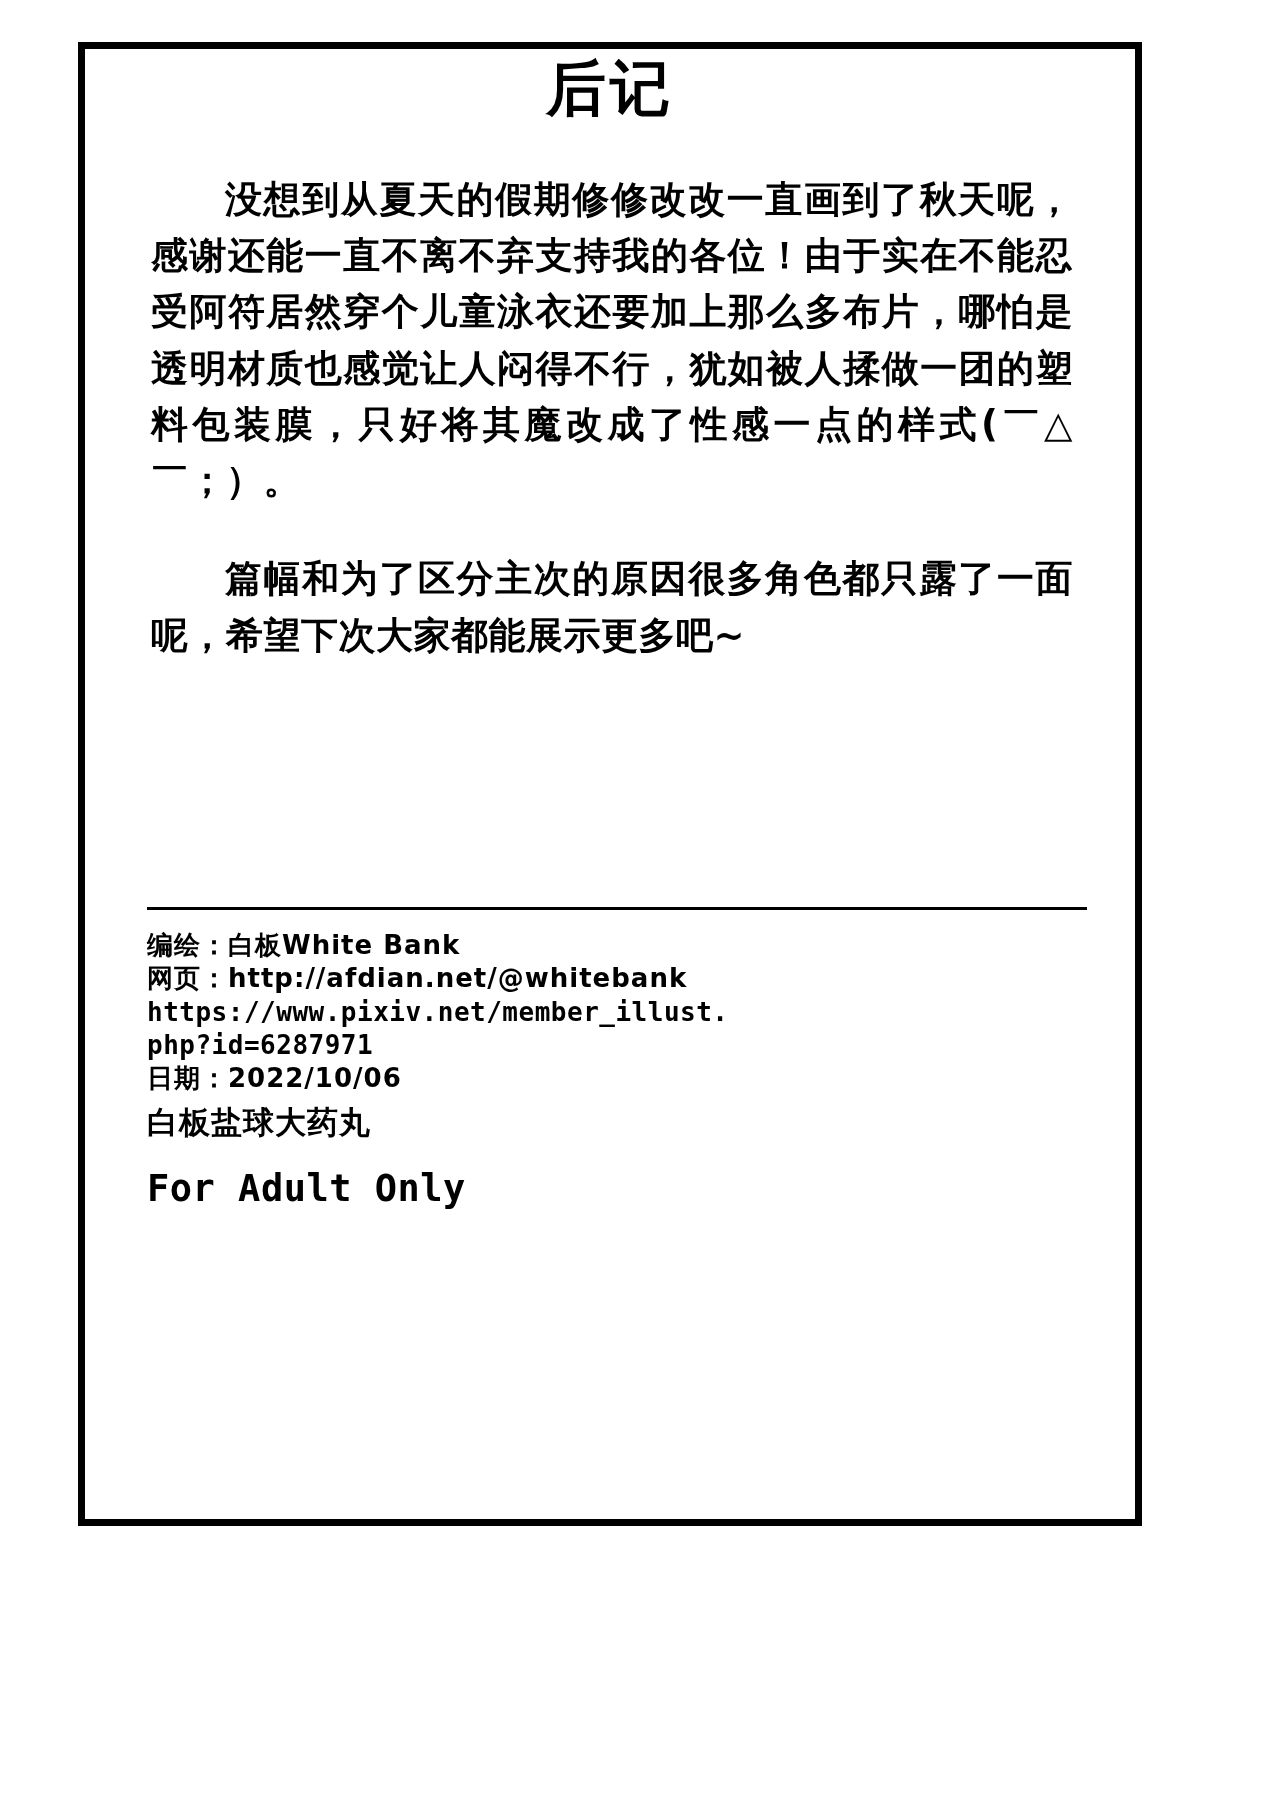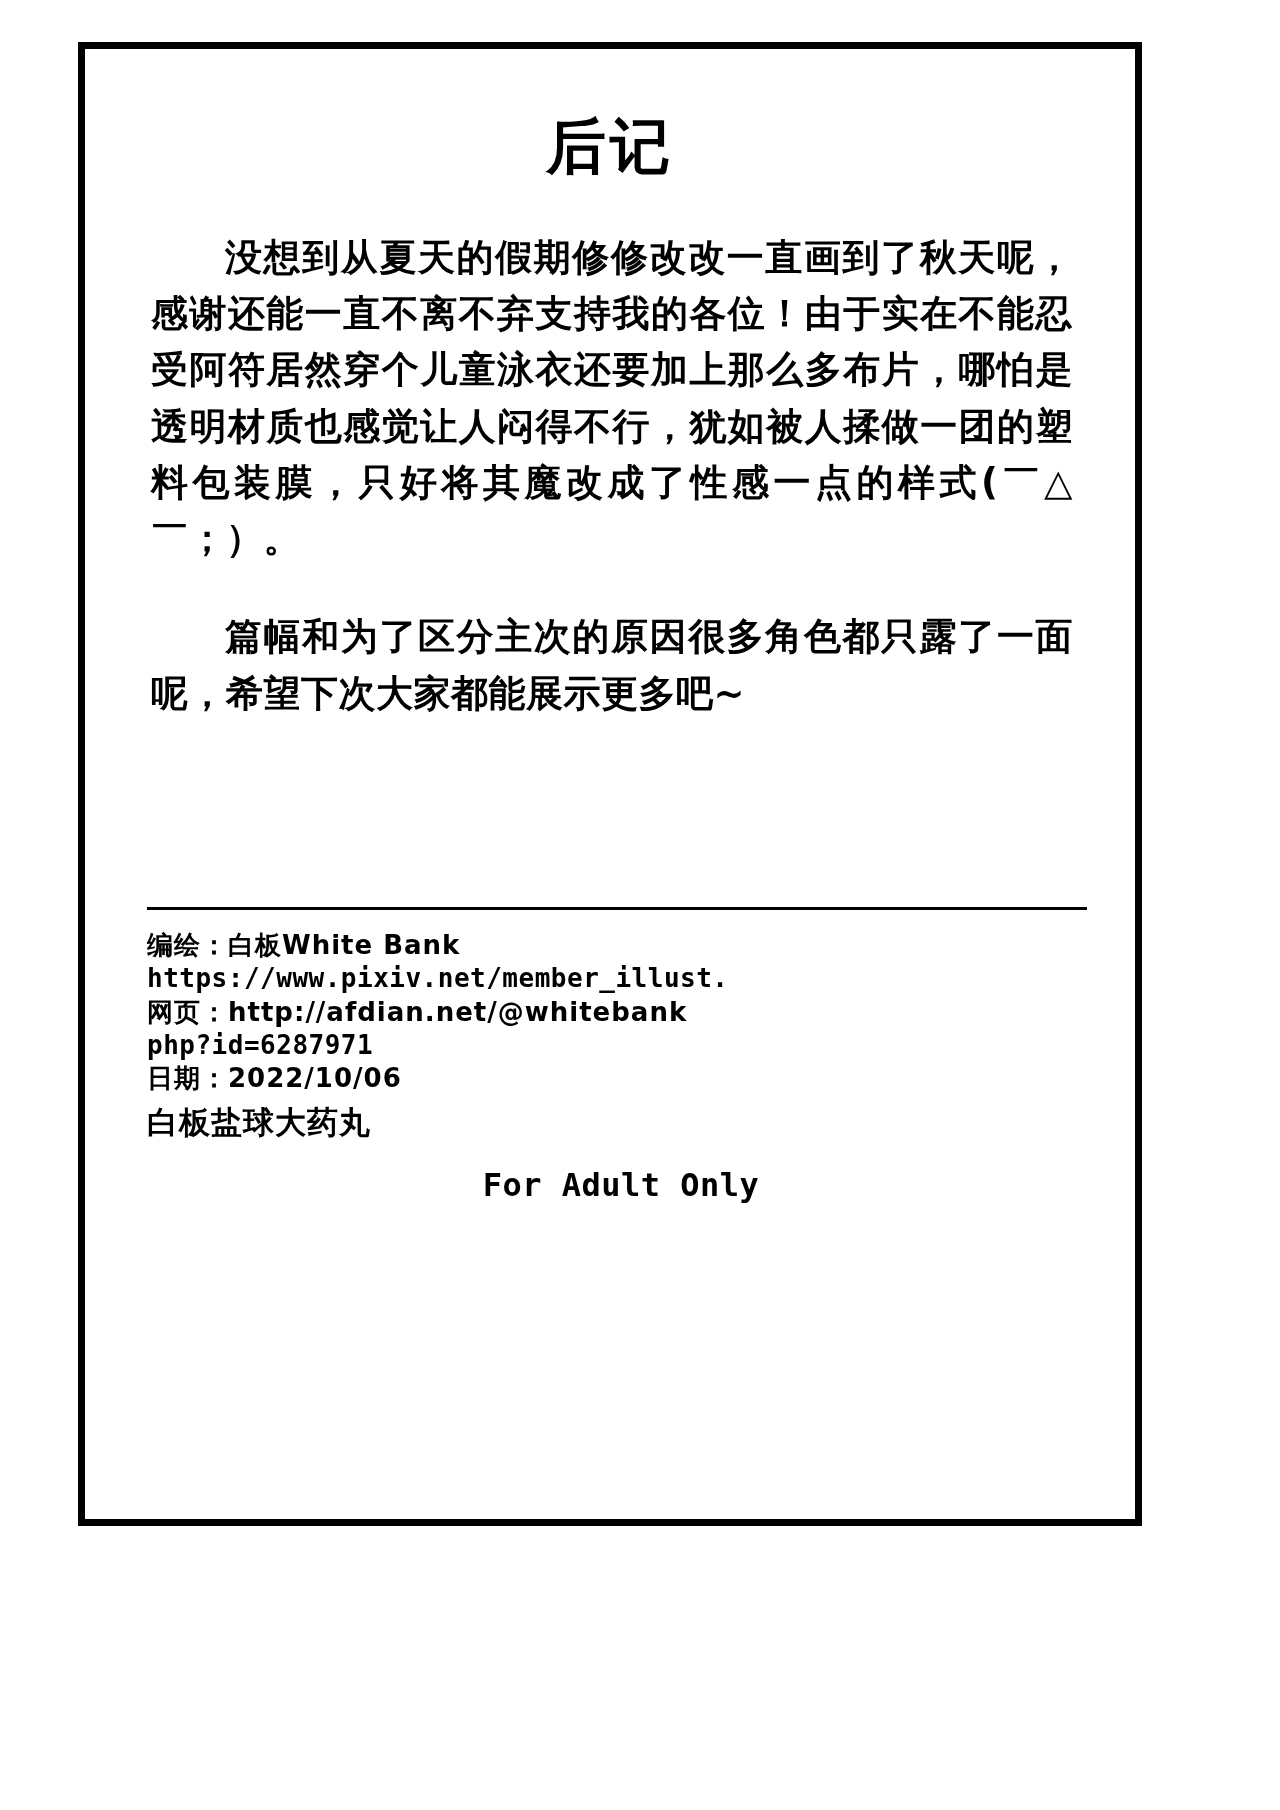--- a/index.html
+++ b/index.html
@@ -38,21 +38,20 @@
     right: 0;
     bottom: 0;
     padding: 0 22px;
     box-sizing: border-box;
   }
   .title {
     text-align: center;
     font-size: 60px;
     font-weight: 700;
     letter-spacing: 4px;
-    margin-top: 58px;
     font-family: Liberation Sans, sans-serif;
   }
   .body-text {
     margin-top: 42px;
     padding: 0 40px 0 44px;
     font-size: 37px;
     font-weight: 700;
     line-height: 1.52;
     letter-spacing: 0.5px;
     text-align: justify;
@@ -89,46 +88,45 @@
   }
   .credit-line.cjk {
     font-family: "DejaVu Sans", "Liberation Sans", sans-serif;
     letter-spacing: 1px;
   }
   .credit-line.small {
     font-size: 31px;
     margin-top: 8px;
   }
   .credit-line.adult {
-    font-size: 32px;
+    font-size: 37px;
     margin-top: 22px;
     font-family: "DejaVu Sans Mono", "Liberation Mono", monospace;
-    text-align: center;
   }
 </style>
 </head>
 <body>
 
 <div class="page">
   <div class="frame">
     <div class="frame-inner">
 
       <div class="title">后记</div>
 
       <div class="body-text">
         <p class="para">没想到从夏天的假期修修改改一直画到了秋天呢，感谢还能一直不离不弃支持我的各位！由于实在不能忍受阿符居然穿个儿童泳衣还要加上那么多布片，哪怕是透明材质也感觉让人闷得不行，犹如被人揉做一团的塑料包装膜，只好将其魔改成了性感一点的样式(￣△￣；）。</p>
         <p class="para">篇幅和为了区分主次的原因很多角色都只露了一面呢，希望下次大家都能展示更多吧~</p>
       </div>
 
       <div class="divider"></div>
 
       <div class="credits">
         <div class="credit-line cjk">编绘：白板White Bank</div>
+        <div class="credit-line cjk">网页：http://afdian.net/@whitebank</div>
         <div class="credit-line">https://www.pixiv.net/member_illust.</div>
-        <div class="credit-line cjk">网页：http://afdian.net/@whitebank</div>
         <div class="credit-line">php?id=6287971</div>
         <div class="credit-line cjk">日期：2022/10/06</div>
         <div class="credit-line cjk small">白板盐球大药丸</div>
         <div class="credit-line adult">For Adult Only</div>
       </div>
 
     </div>
   </div>
 </div>
 

